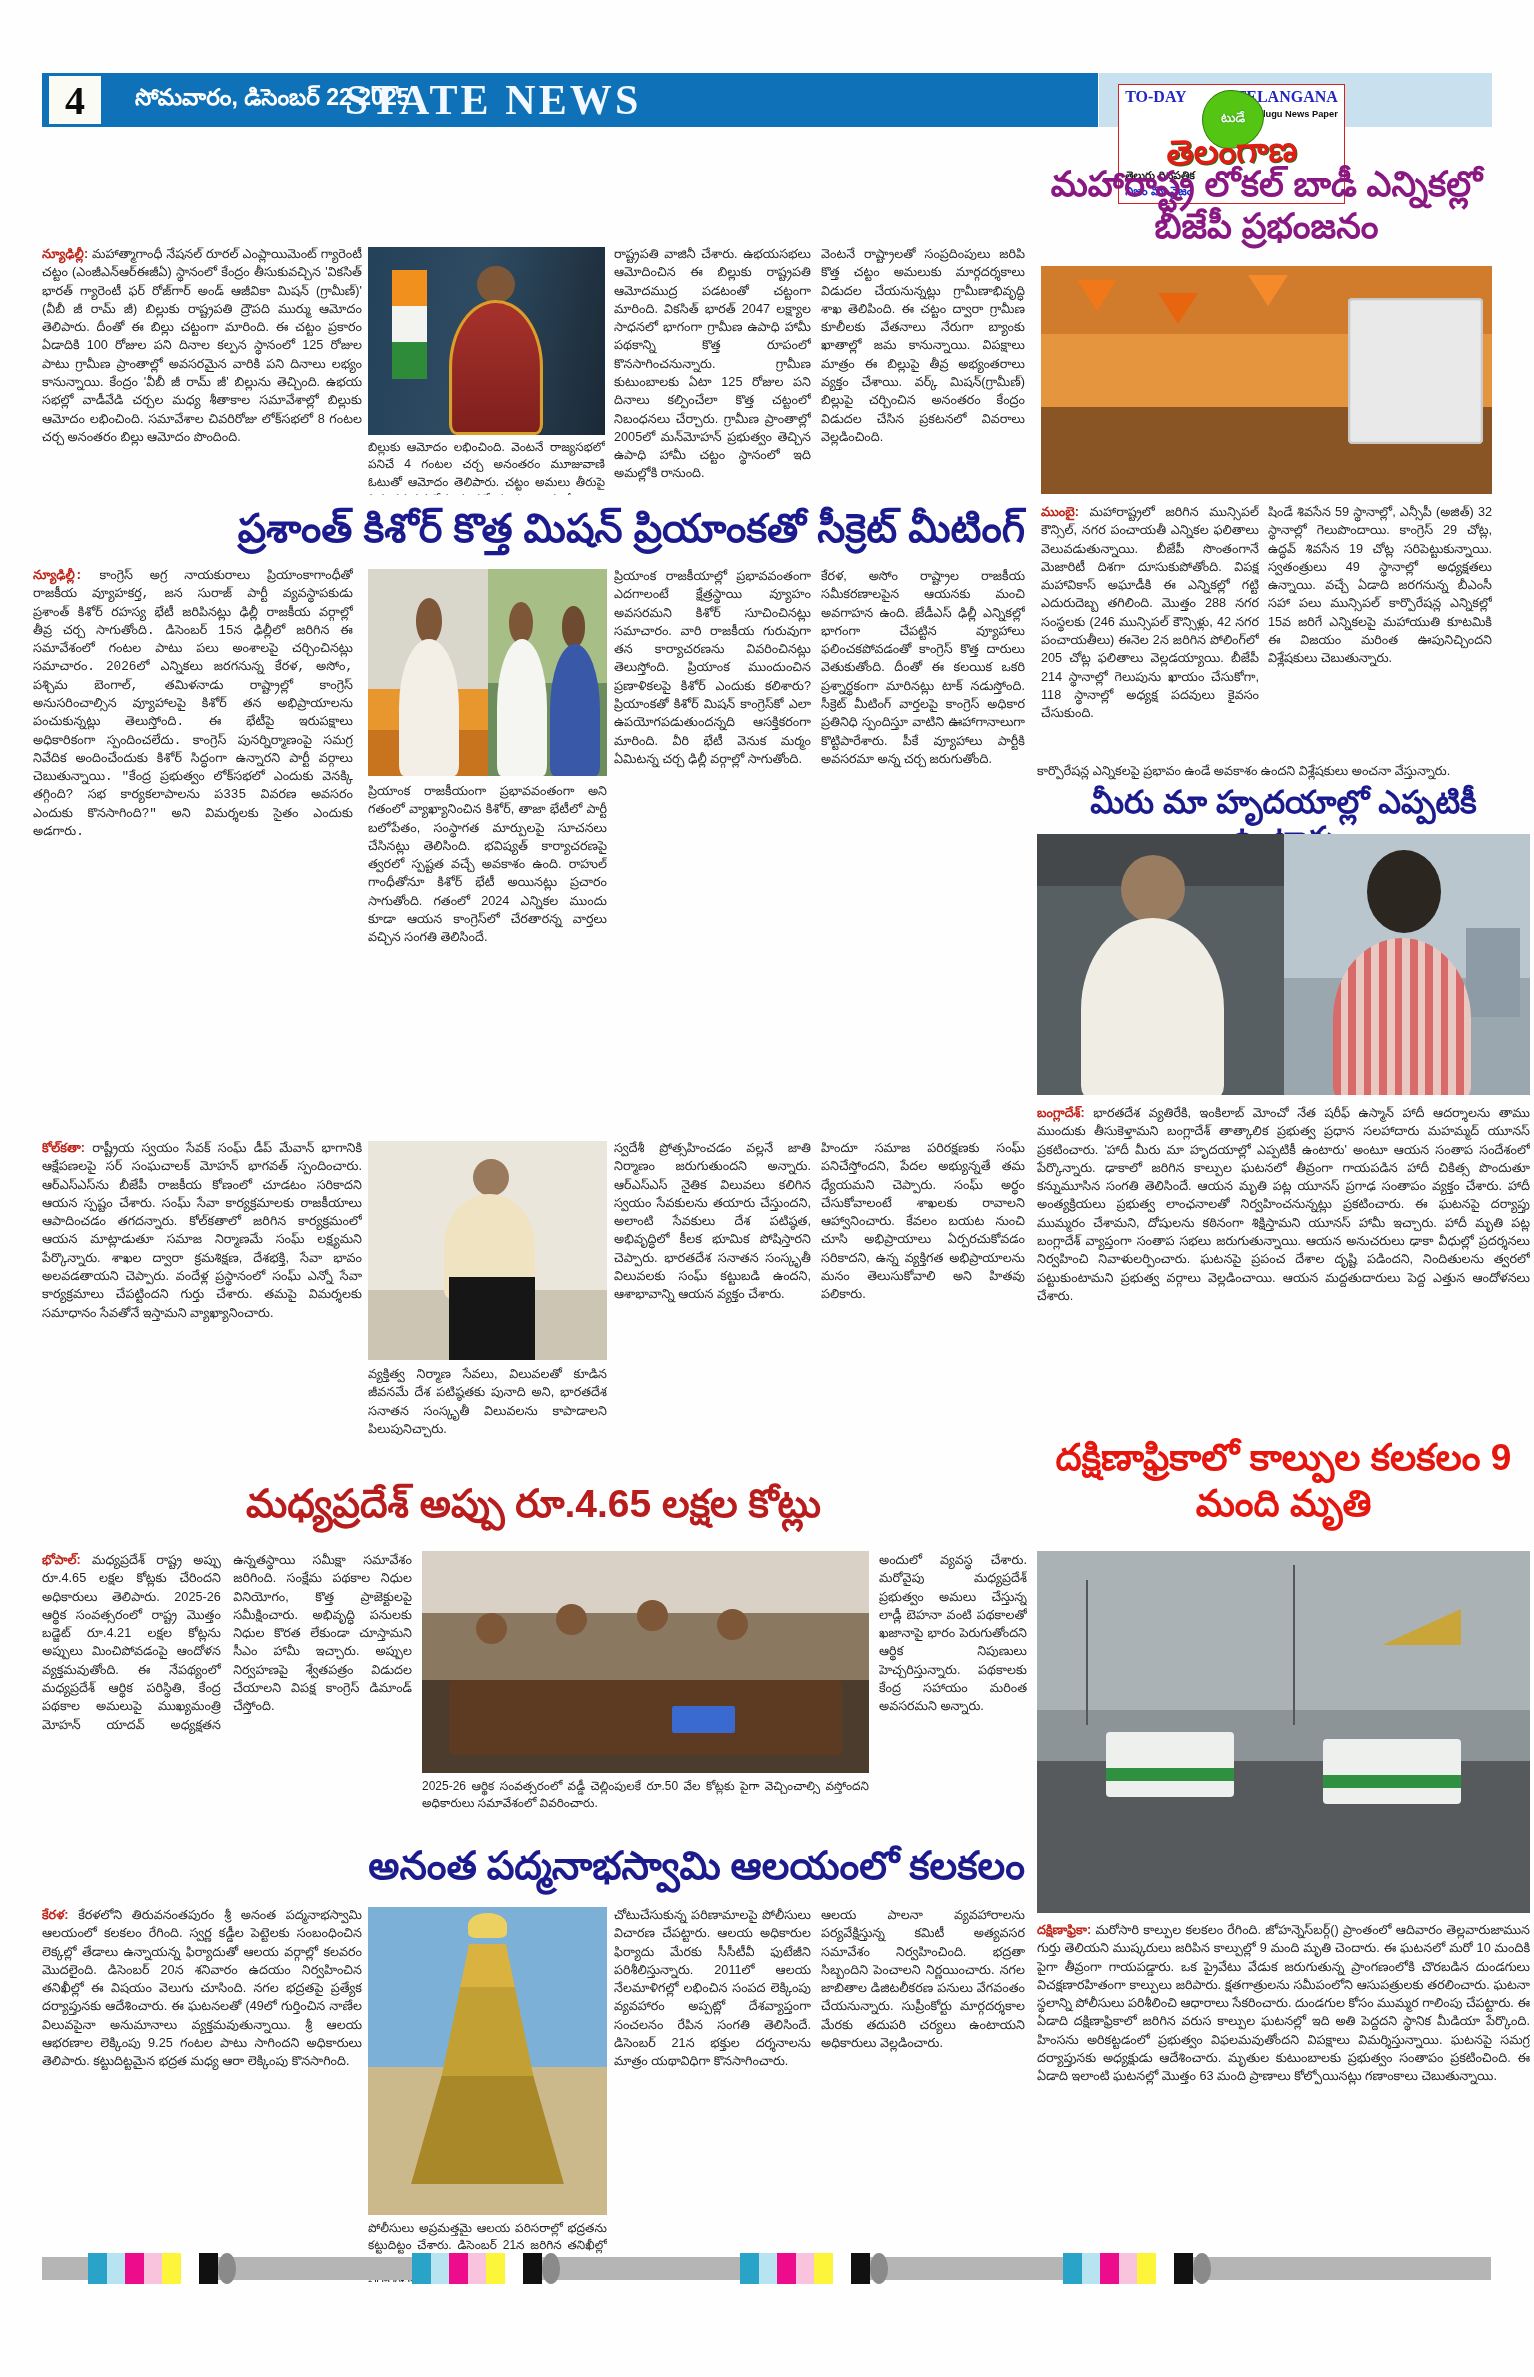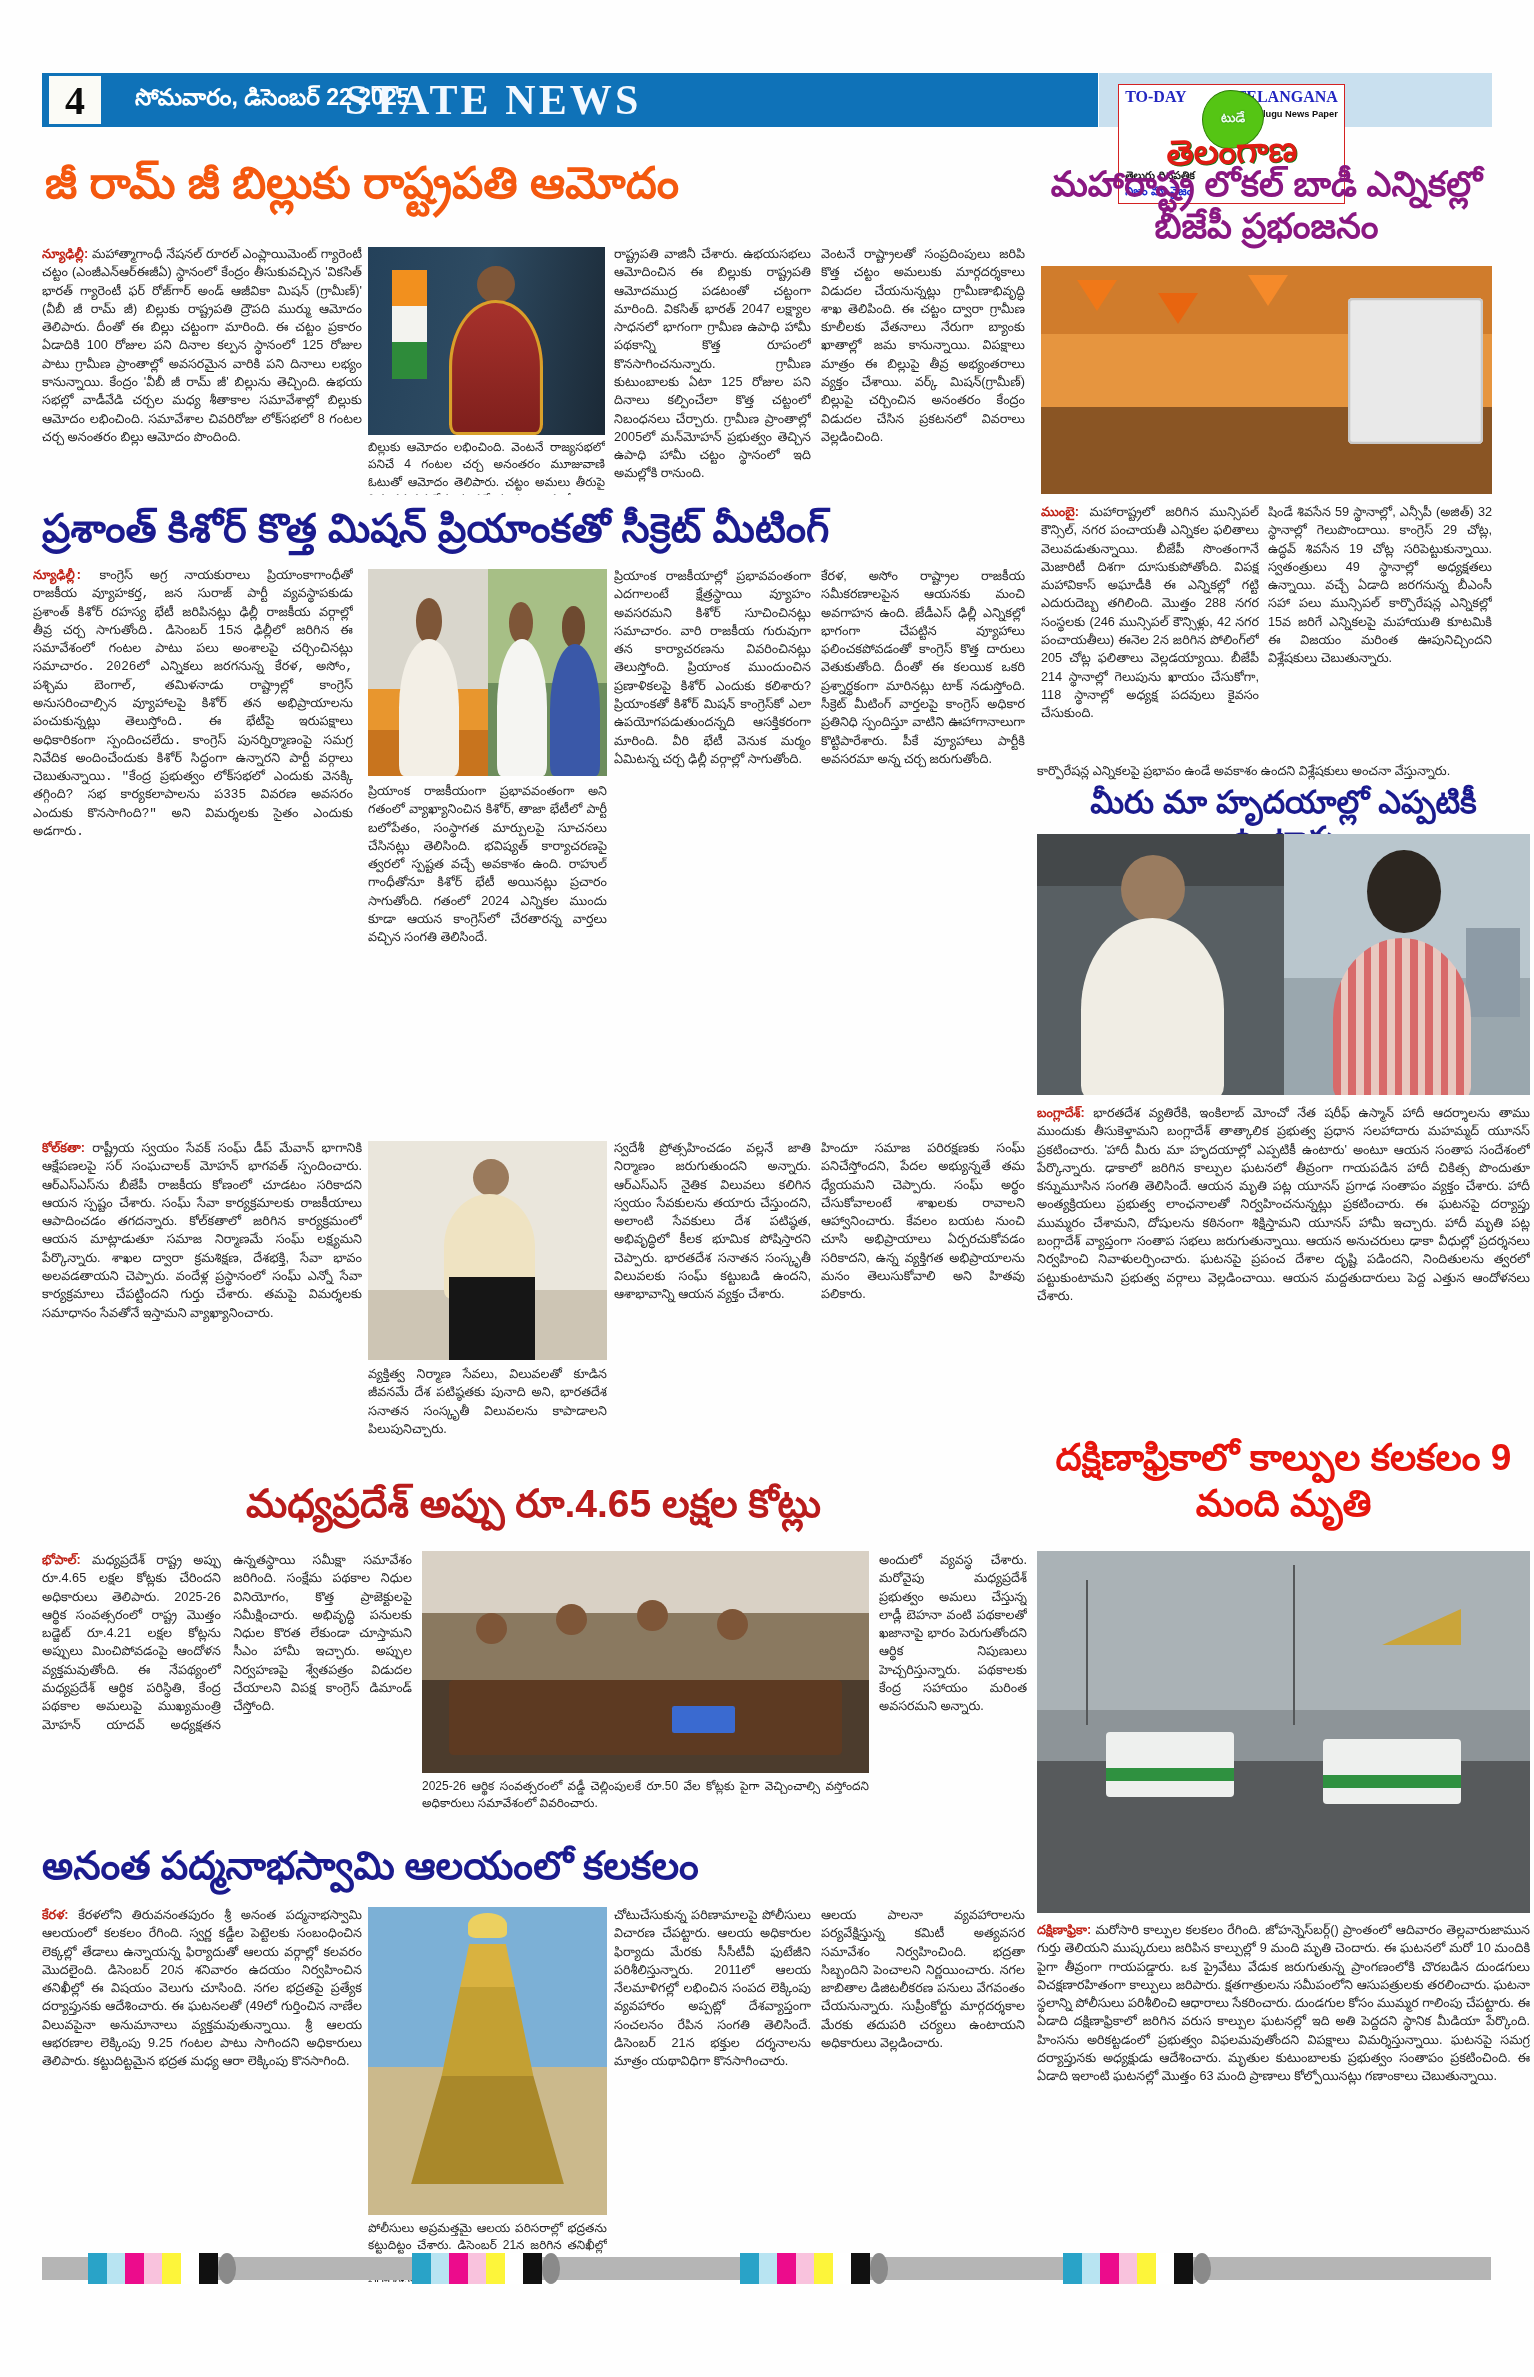--- a/index.html
+++ b/index.html
@@ -28,21 +28,21 @@
                font-weight:bold;font-size:35px;transform:rotate(-2deg);
                text-shadow:0.8px 0.8px 0 #0a7a1a;}
   .logo-foot{position:absolute;left:0;bottom:0;width:100%;display:flex;justify-content:space-between;
              padding:0 6.2px 2.3px 6.2px;box-sizing:border-box;flex-direction:column;}
   .logo-foot .f1{color:#171717;font-weight:bold;font-size:10.8px;}
   .logo-foot .f2{color:#1b2bd0;font-weight:bold;font-size:11.6px;}
   
   .headline{font-weight:bold;line-height:1.12;}
   .hl-orange{color:#f4580f;font-size:44px;}
   .hl-purple{color:#8a1882;font-size:35px;text-align:center;line-height:1.2;}
-  .hl-navy{color:#1b1b8e;font-size:40px;text-align:left;}
+  .hl-navy{color:#1b1b8e;font-size:40px;text-align:right;}
   .hl-navy-sm{color:#1b1b8e;font-size:32px;text-align:center;}
   .hl-pink{color:#ee1877;font-size:40px;text-align:center;}
   .hl-black{color:#b91c1c;font-size:39px;text-align:center;}
   .hl-red{color:#e6150d;font-size:37px;text-align:center;line-height:1.25;}
   
   .body-text{font-size:12.7px;line-height:1.44;text-align:justify;color:#1f1f1f;overflow:hidden;}
   .body-text p{margin:0;}
   .dateline{color:#c02418;font-weight:bold;}
   .two-col{column-count:2;column-gap:12.3px;}
   
@@ -103,21 +103,20 @@
     <div class="logo-map">
         <span>టుడే</span>
       </div>
     <div class="logo-script">తెలంగాణ</div>
     <div class="logo-foot">
       <span class="f1">తెలుగు దినపత్రిక</span>
       <span class="f2">నిజం మా నైజం</span>
     </div>
   </div>
 
-  <div class="abs headline hl-orange" style="left:45px;top:158px;width:779px;">జీ రామ్ జీ బిల్లుకు రాష్ట్రపతి ఆమోదం</div>
 
   <div class="abs body-text" style="left:42px;top:245px;width:320px;height:250px;">
     <p><span class="dateline">న్యూఢిల్లీ:</span> <span>మహాత్మాగాంధీ నేషనల్ రూరల్ ఎంప్లాయిమెంట్ గ్యారెంటీ చట్టం (ఎంజీఎన్ఆర్ఈజీఏ) స్థానంలో కేంద్రం తీసుకువచ్చిన 'వికసిత్ భారత్ గ్యారెంటీ ఫర్ రోజ్‌గార్ అండ్ ఆజీవికా మిషన్ (గ్రామీణ్)' (వీబీ జీ రామ్ జీ) బిల్లుకు రాష్ట్రపతి ద్రౌపది ముర్ము ఆమోదం తెలిపారు. దీంతో ఈ బిల్లు చట్టంగా మారింది. ఈ చట్టం ప్రకారం ఏడాదికి 100 రోజుల పని దినాల కల్పన స్థానంలో 125 రోజుల పాటు గ్రామీణ ప్రాంతాల్లో అవసరమైన వారికి పని దినాలు లభ్యం కానున్నాయి. కేంద్రం 'వీబీ జీ రామ్ జీ' బిల్లును తెచ్చింది. ఉభయ సభల్లో వాడీవేడి చర్చల మధ్య శీతాకాల సమావేశాల్లో బిల్లుకు ఆమోదం లభించింది. సమావేశాల చివరిరోజు లోక్‌సభలో 8 గంటల చర్చ అనంతరం బిల్లు ఆమోదం పొందింది.</span></p>
   </div>
 
   <div class="abs photo ph-president" style="left:368px;top:247px;width:237px;height:188px;">
     <div class="ph-flag"></div>
     <div class="ph-head" style="left:46%;top:10%;width:16%;height:20%;"></div>
     <div class="ph-figure" style="left:34%;top:28%;width:40%;height:72%;background:linear-gradient(180deg,#a8322c,#7e1f1c);box-shadow:inset 0 0 0 3.1px #d8a02a;"></div>
   </div>

